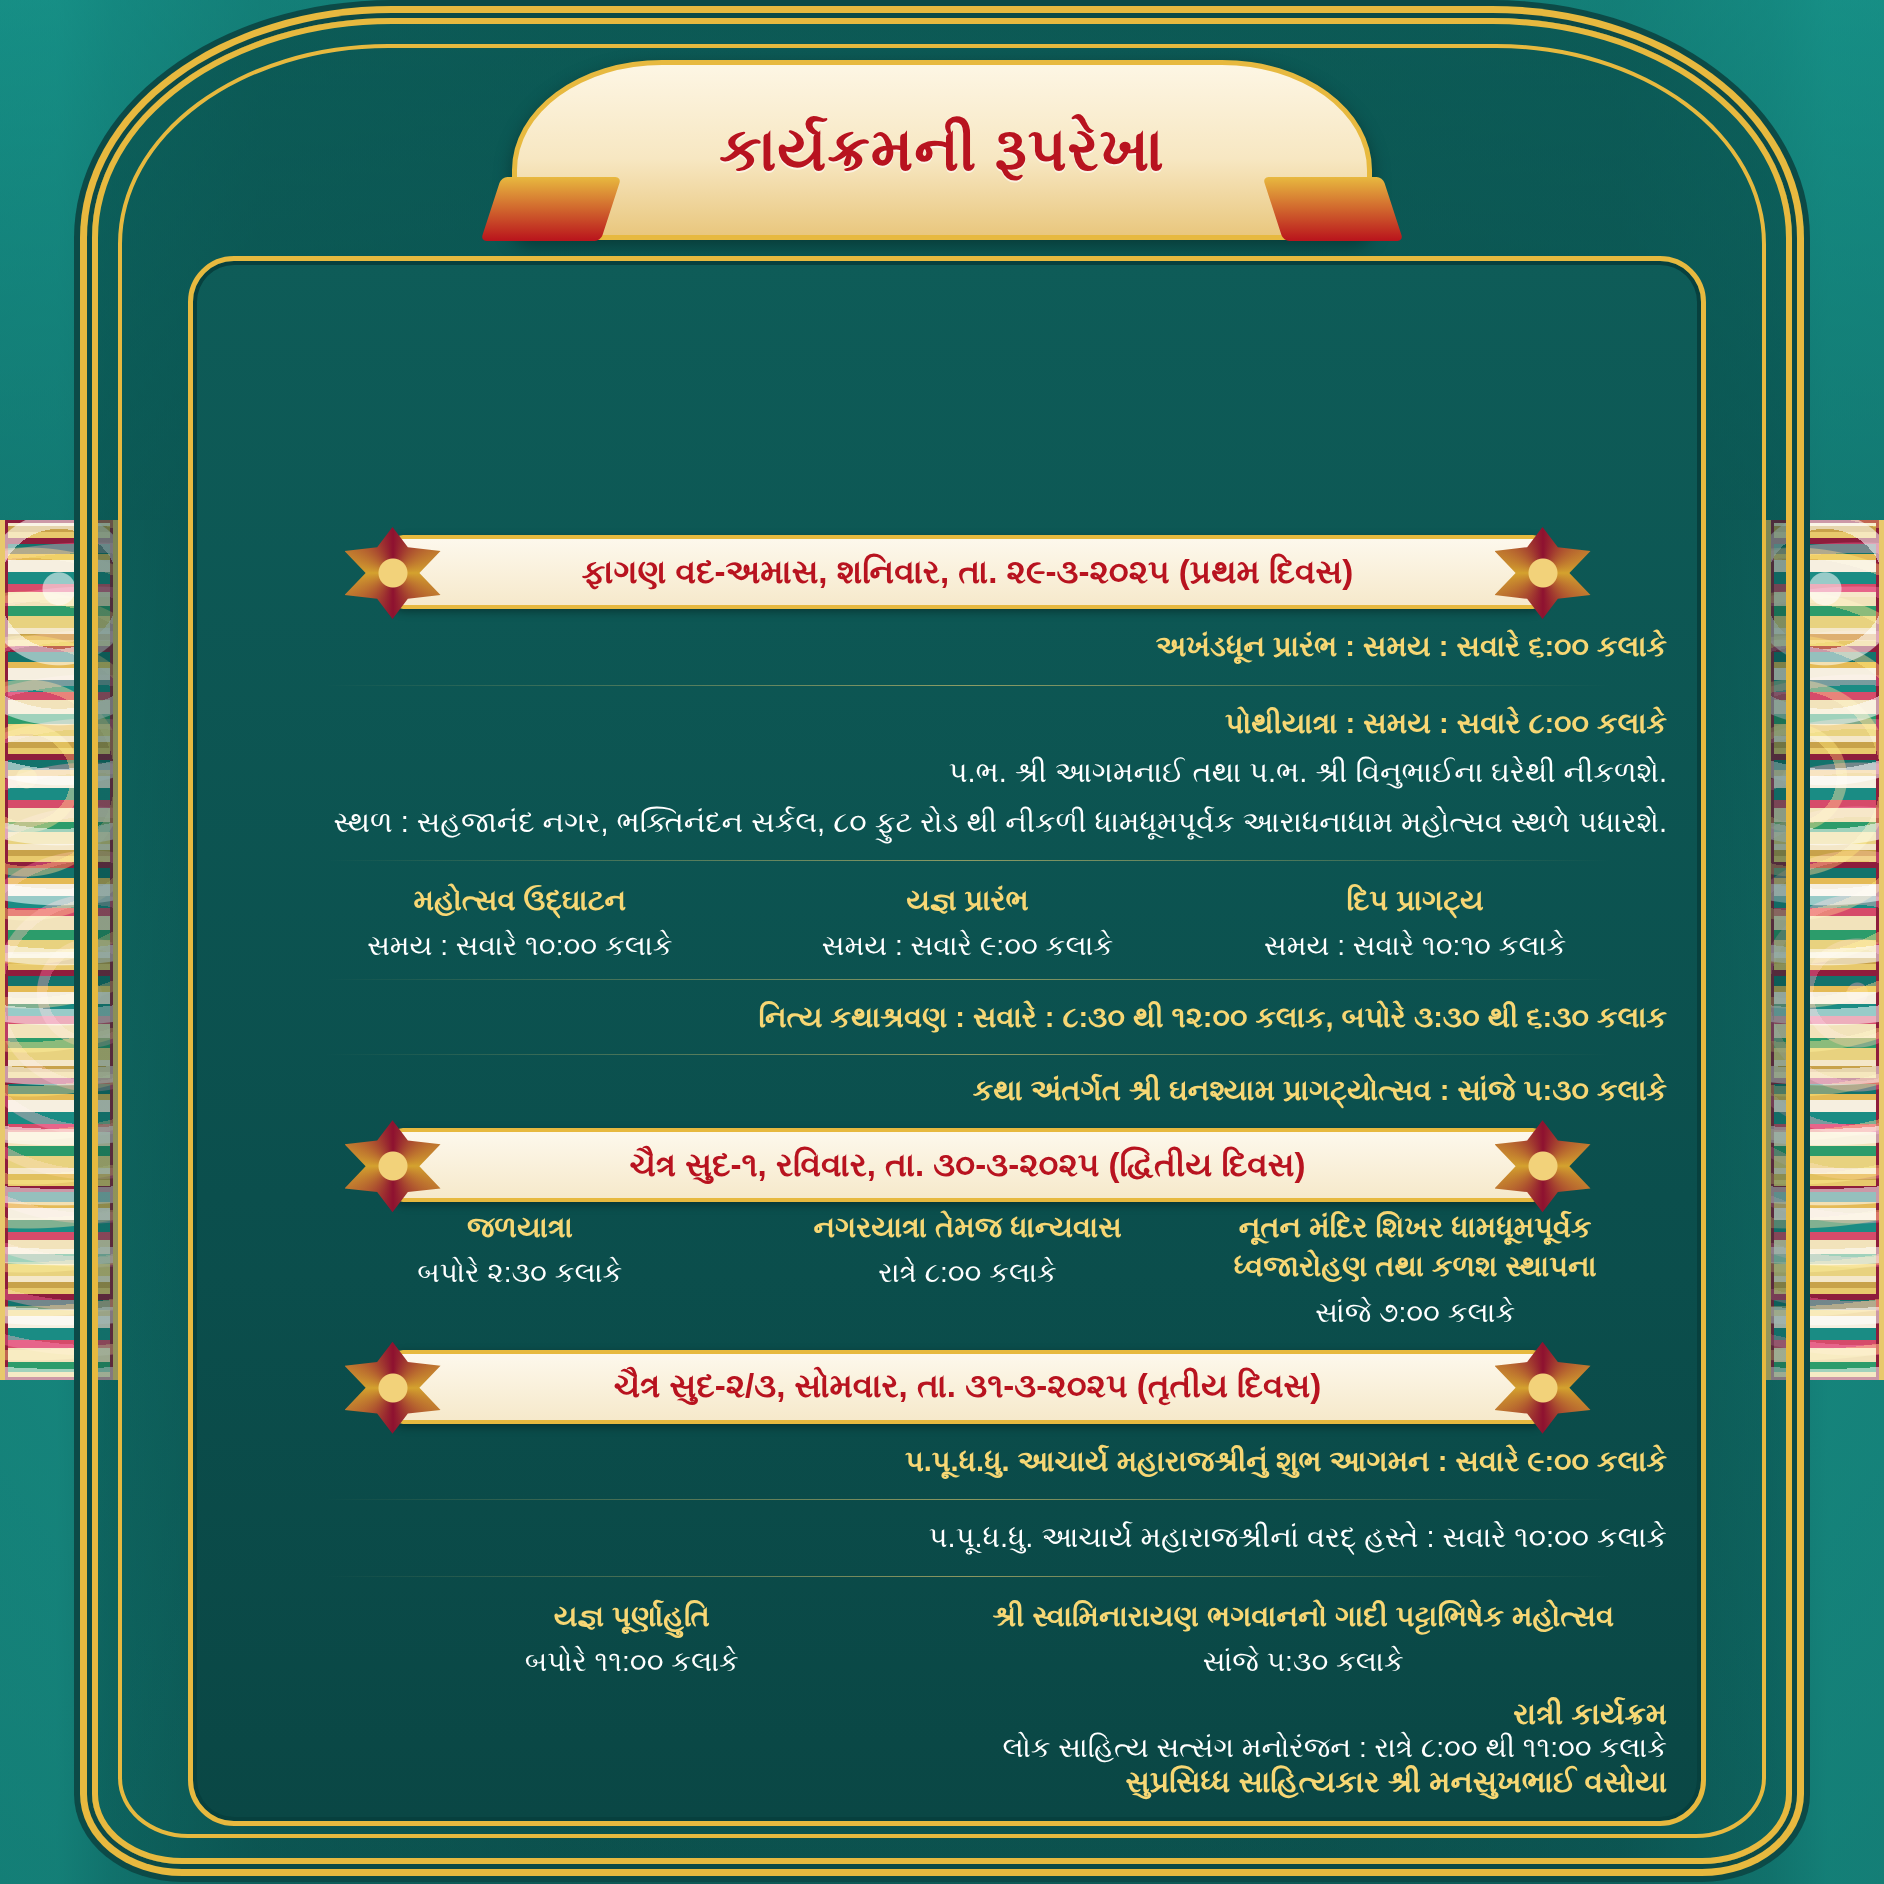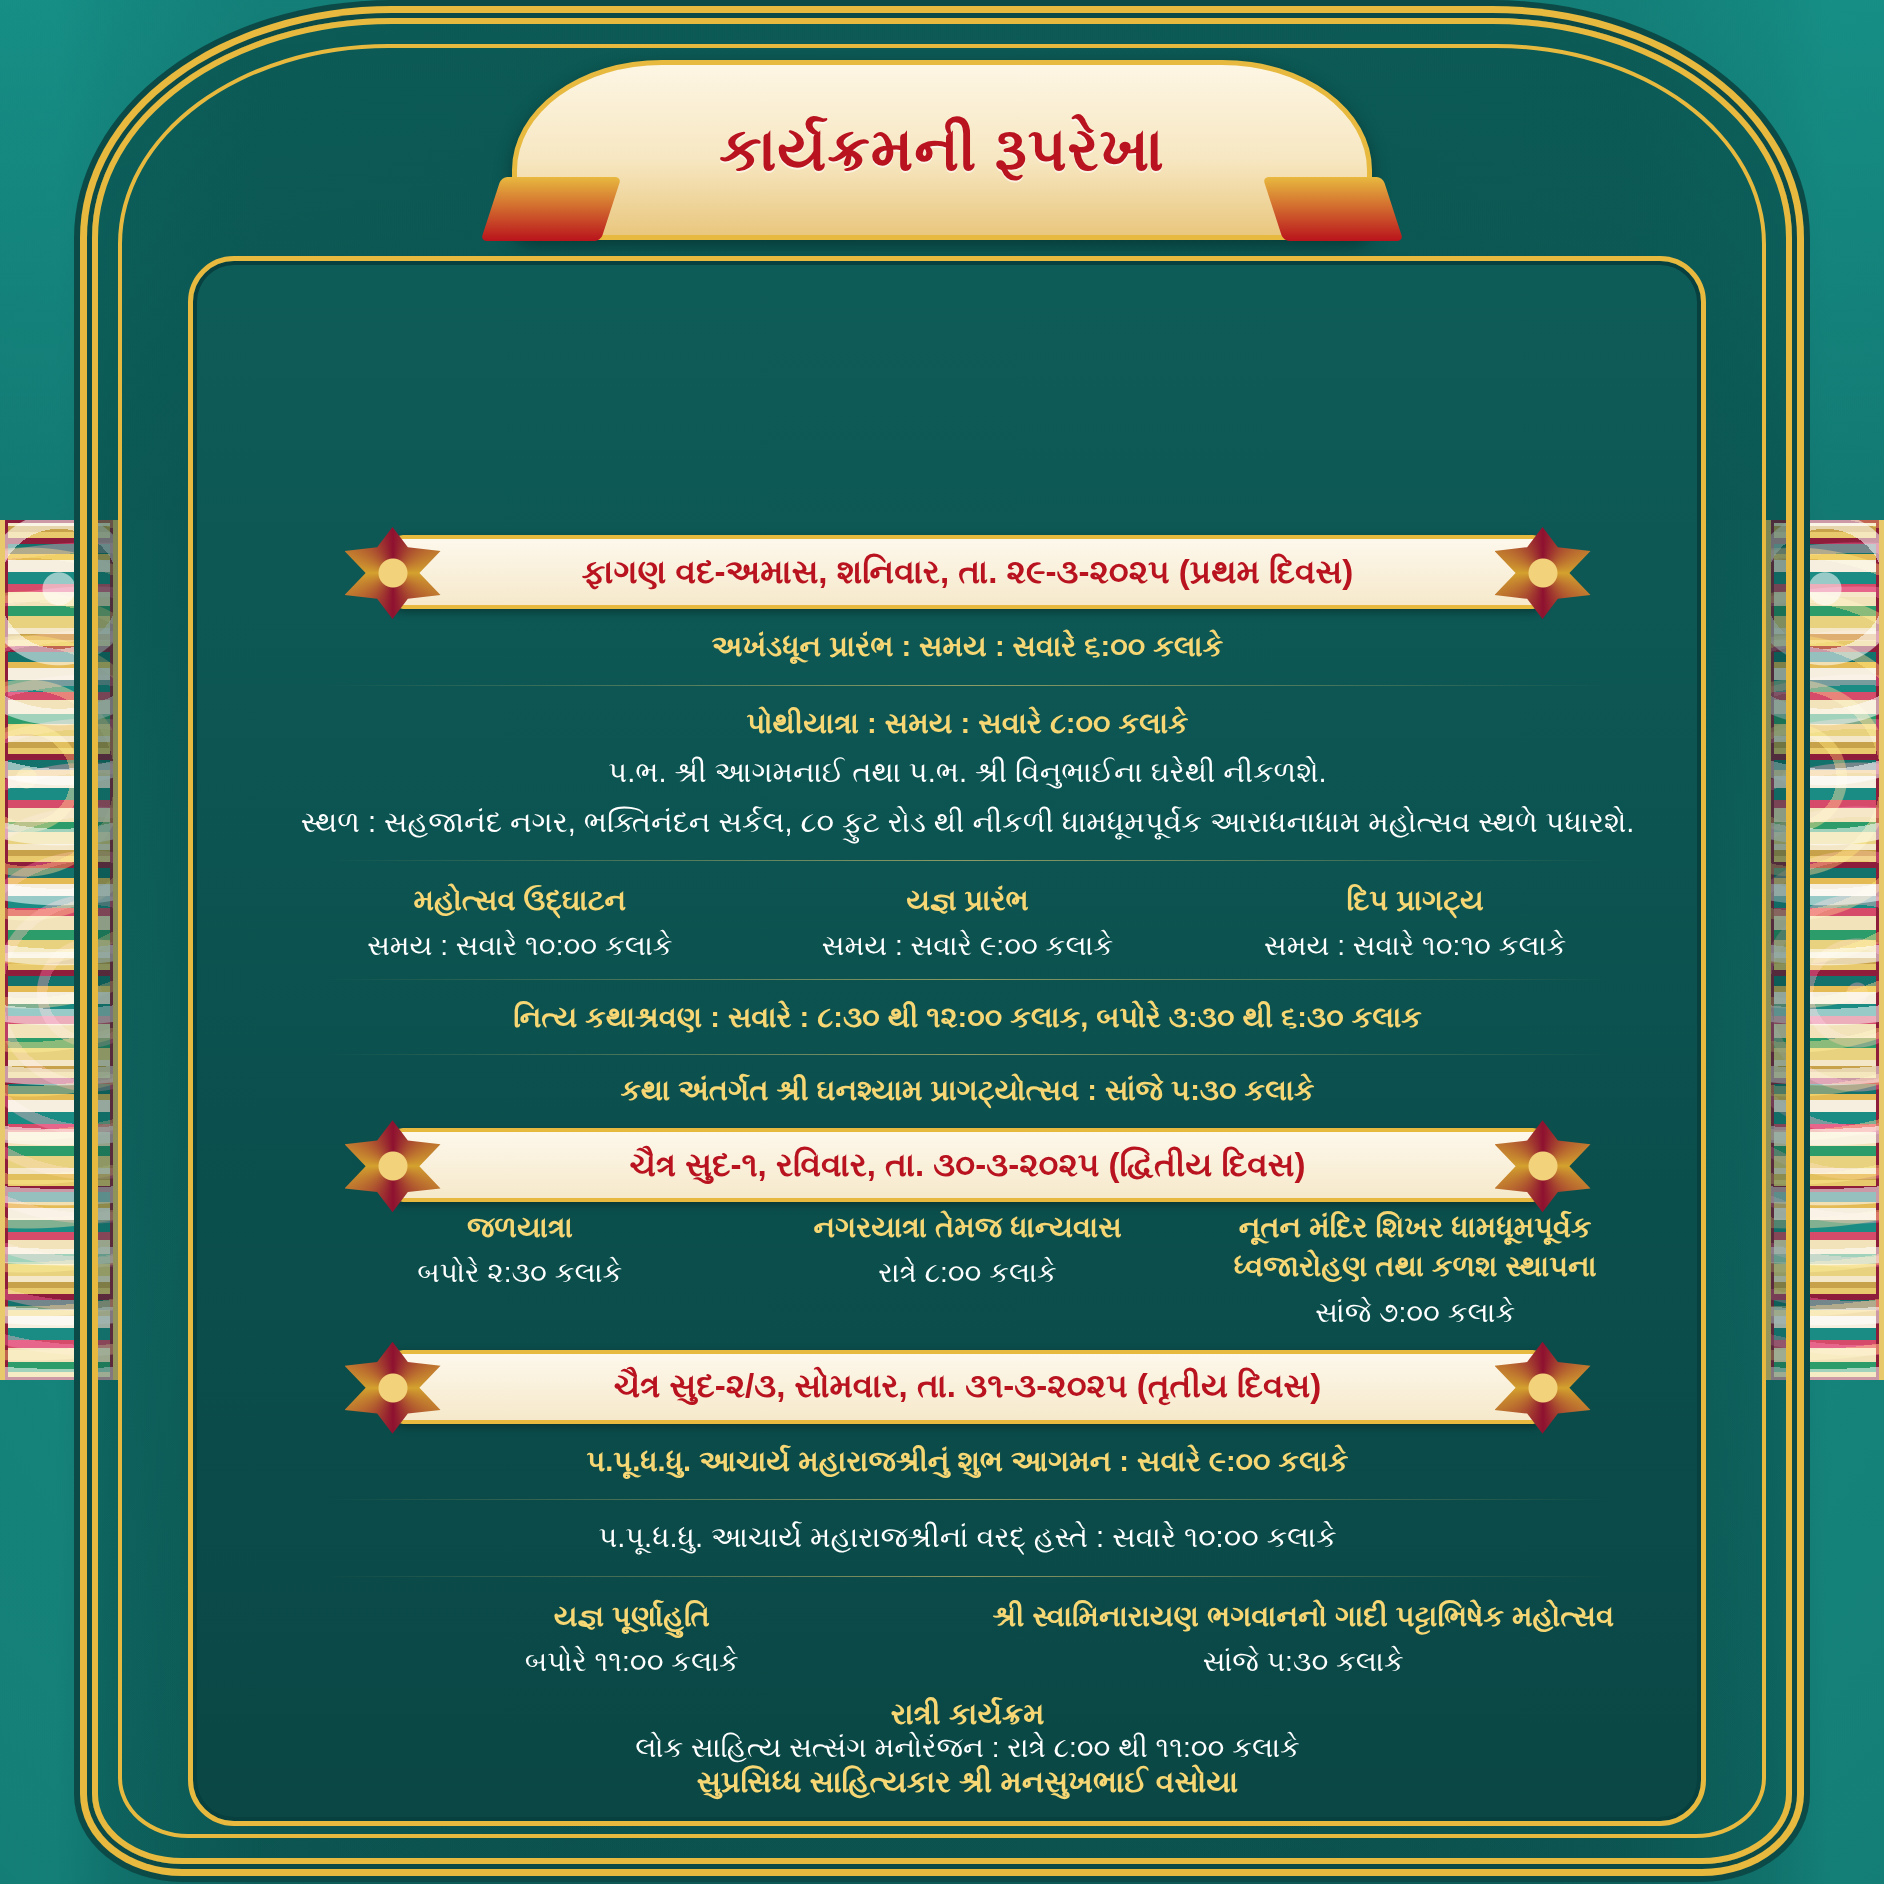--- a/index.html
+++ b/index.html
@@ -135,21 +135,21 @@
 
   
   .content{
     position:absolute;left:0;right:0;top:258px;bottom:24px;
     padding:16px 34px;box-sizing:border-box;color:#ffffff;text-align:center;margin-left:41px;
   }
   .line{
     font-size:29px;line-height:1.5;color:#fff;margin:6px 0;
   }
   .line.gold{color:#f7d774;font-weight:bold;}
-  .block{margin:16px 0;}
+  .block{margin:16px 0;text-align:right;}
   .hr{
     height:1px;background:linear-gradient(90deg,rgba(247,215,116,0),rgba(247,215,116,.55),rgba(247,215,116,0));
     margin:14px auto;width:92%;
   }
   .cols{
     display:flex;justify-content:flex-start;align-items:flex-start;
     padding:6px 40px 0 40px;gap:24px;
   }
   .col{flex:1;text-align:center;}
   .col .t{font-size:29px;font-weight:bold;color:#f7d774;line-height:1.35;}

